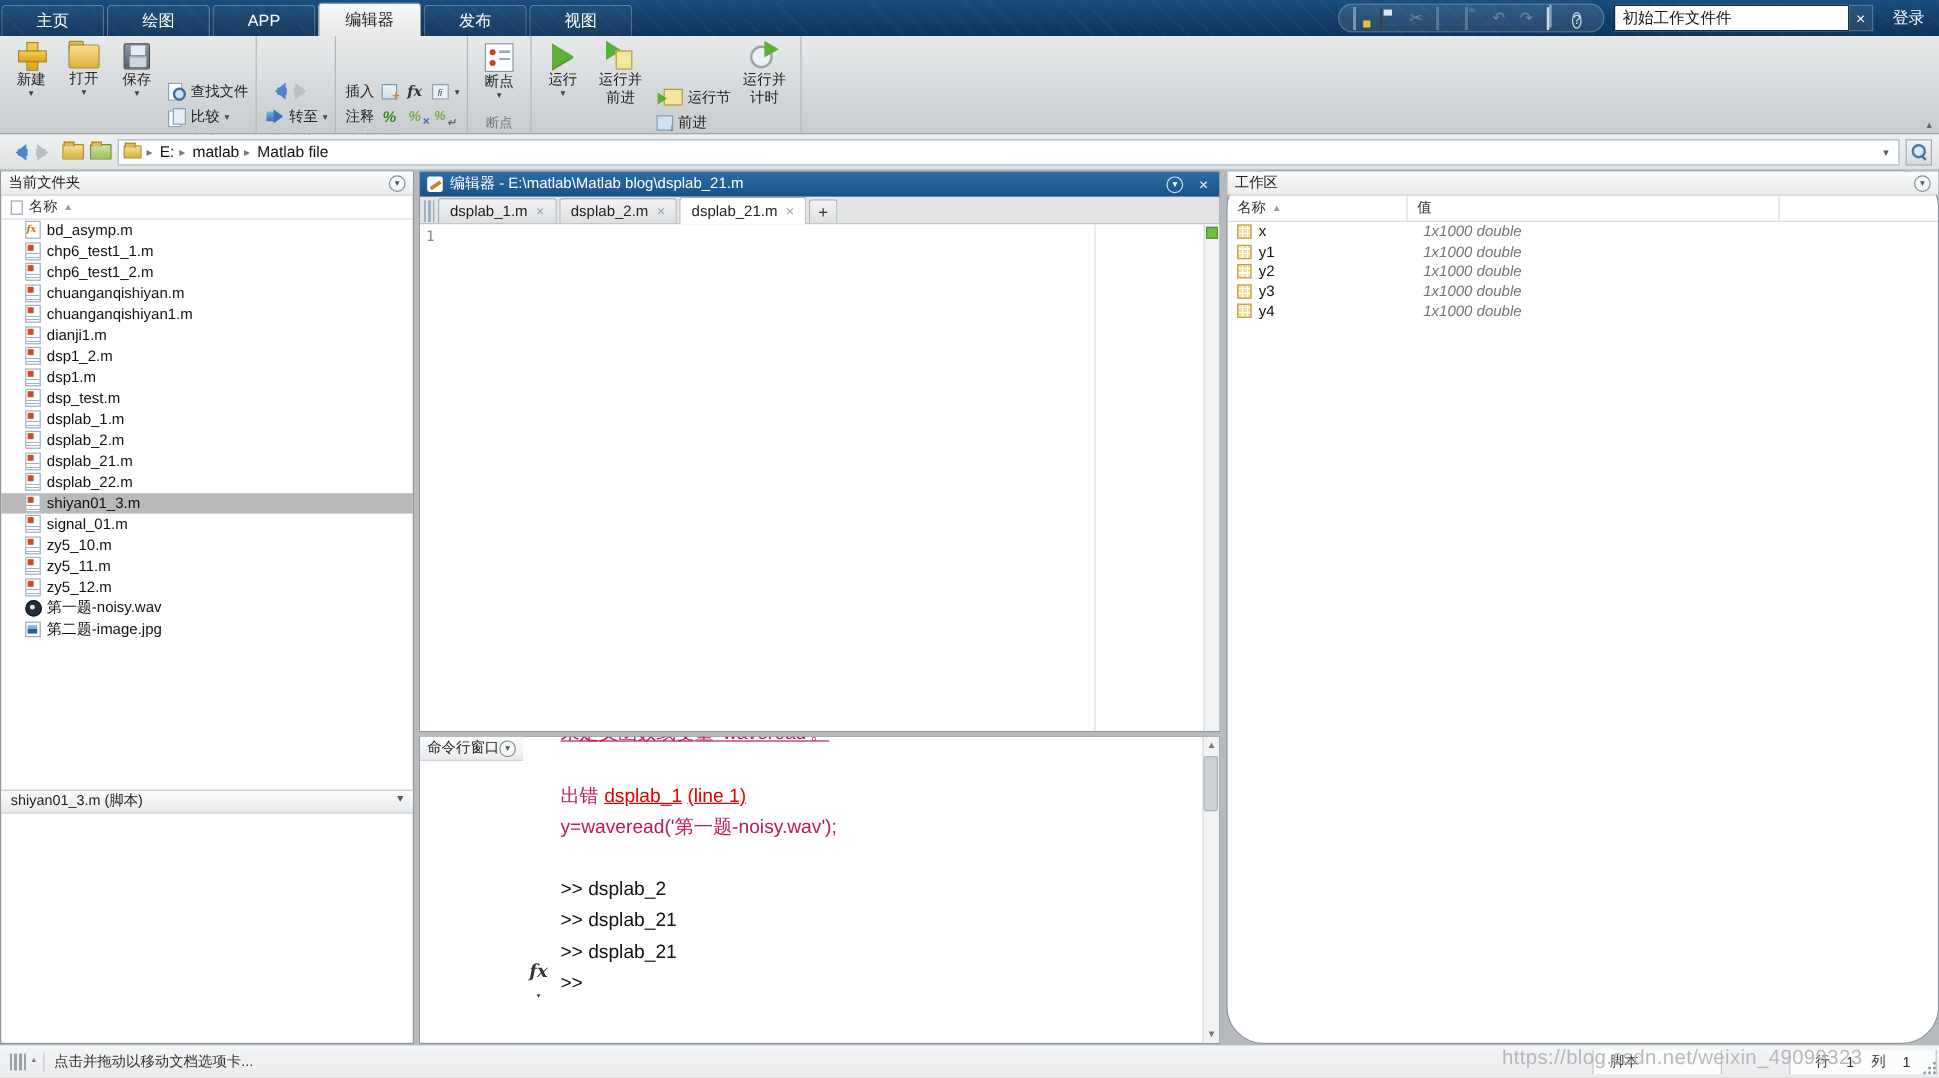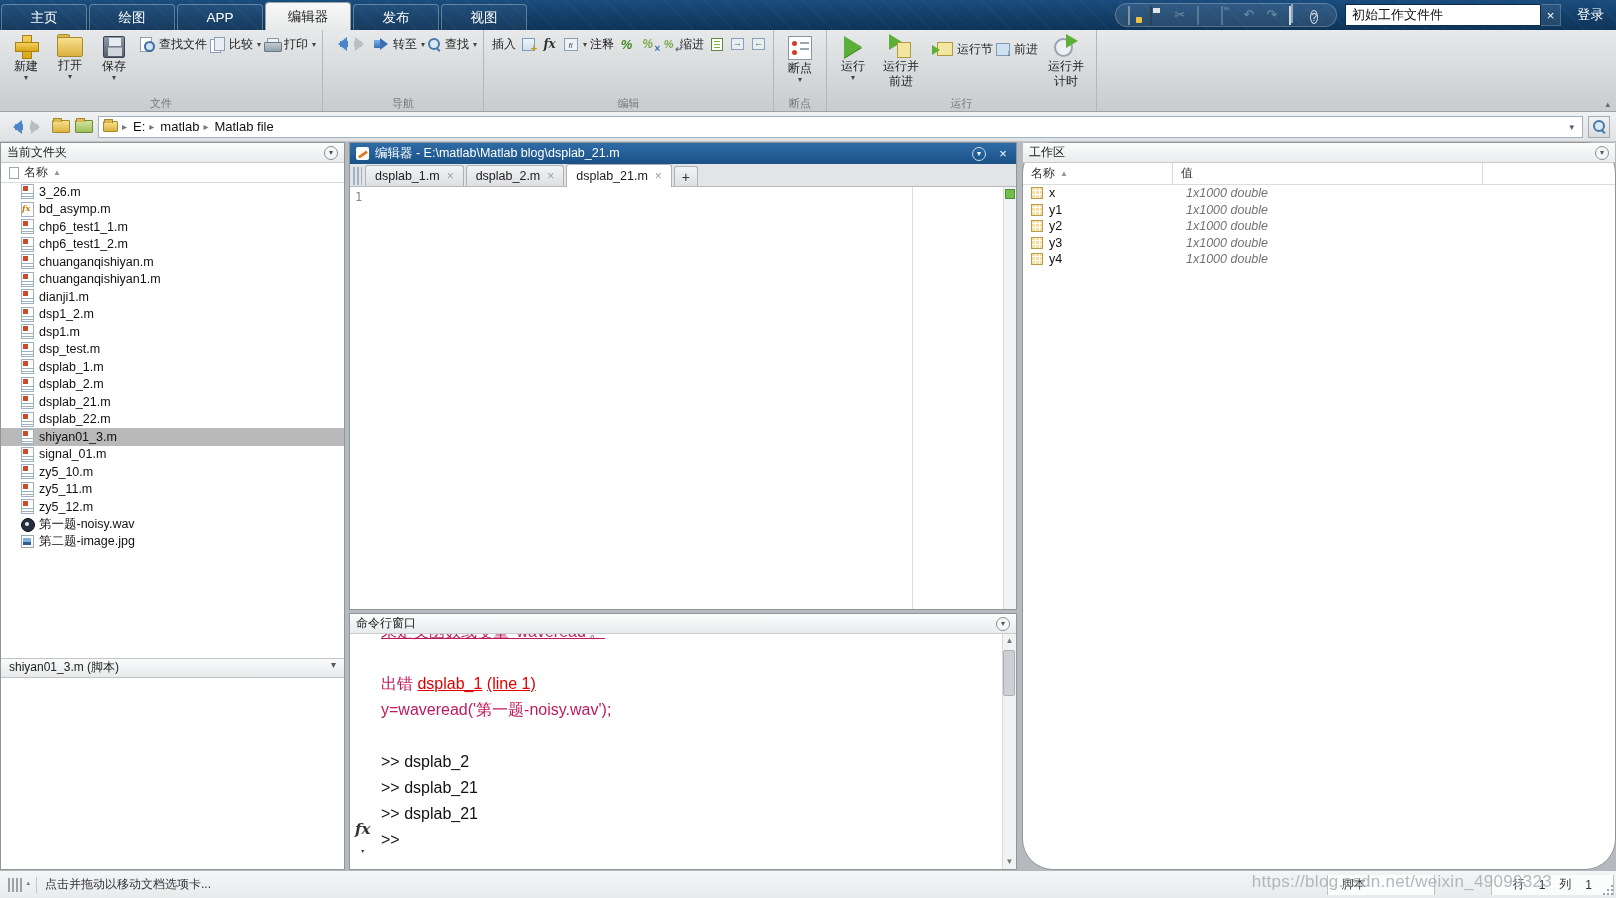--- a/index.html
+++ b/index.html
@@ -39,21 +39,21 @@
 
   
   .ribbon { position:absolute; top:30px; left:0; right:0; height:82px;
     background:linear-gradient(180deg,#e7e9ea 0%,#d6d9db 55%,#c9cccf 100%); border-bottom:1px solid #9fa3a7; display:flex; }
   .rgroup { display:flex; flex-direction:column; border-right:1px solid #b4b7ba; padding:2px 4px 0; }
   .rgroup-body { flex:1; display:flex; align-items:flex-start; }
   .rgroup-label { height:15px; text-align:center; font-size:11px; color:#74787c; line-height:14px; }
   .bigbtn { width:44px; padding-top:2px; display:flex; flex-direction:column; align-items:center; font-size:12px; color:#222; cursor:default; }
   .bigbtn .blabel { margin-top:2px; line-height:13px; text-align:center; white-space:nowrap; }
   .caret { font-size:8px; color:#444; line-height:8px; margin-top:1px; }
-  .smallcol { display:flex; flex-direction:row; justify-content:center; gap:3px; padding:3px 2px 0 4px; }
+  .smallcol { display:flex; flex-direction:column; justify-content:center; gap:3px; padding:3px 2px 0 4px;margin-top:32px; }
   .smallbtn { display:flex; align-items:center; gap:4px; font-size:12px; color:#222; height:18px; white-space:nowrap; }
   
   .i-plus { width:24px; height:24px; position:relative; }
   .i-plus::before,.i-plus::after { content:''; position:absolute; background:linear-gradient(#f4cf5e,#d9a514); border:1px solid #a87f10; }
   .i-plus::before { left:8px; top:1px; width:8px; height:22px; }
   .i-plus::after { left:1px; top:8px; width:22px; height:8px; }
   .i-folder { width:26px; height:20px; position:relative; margin-top:3px; }
   .i-folder::before { content:''; position:absolute; left:0; top:-3px; width:11px; height:5px; background:#e0b84f; border:1px solid #a88a2e; border-radius:2px 2px 0 0; }
   .i-folder::after { content:''; position:absolute; inset:0; background:linear-gradient(#f7e08e,#dcb23f); border:1px solid #a88a2e; border-radius:2px; }
   .i-floppy { width:22px; height:22px; background:linear-gradient(#8d9aa8,#55616e); border:1px solid #394450; border-radius:2px; position:relative; margin-top:2px; }
@@ -170,21 +170,21 @@
   .etab-close { color:#9aa0a6; font-size:12px; }
   .newtab { width:24px; height:20px; display:flex; align-items:center; justify-content:center; font-size:14px; color:#333;
     background:linear-gradient(#f2f3f4,#dddfe1); border:1px solid #aeb2b6; border-bottom:none; border-radius:3px 3px 0 0; }
   .ebody { flex:1; position:relative; background:#fff; }
   .linenum { position:absolute; left:5px; top:3px; font-family:"DejaVu Sans Mono",monospace; font-size:12px; color:#888; }
   .guide { position:absolute; left:562px; top:0; bottom:0; width:1px; background:#dcdcdc; }
   .escroll { position:absolute; right:0; top:0; bottom:0; width:13px; background:#f2f3f4; border-left:1px solid #d8dadc; }
   .analyzer { position:absolute; right:1px; top:2px; width:10px; height:10px; background:#6fbf4a; border:1px solid #4e8f33; }
 
   
-  .cmdpanel { left:349px; top:471px; width:668px; bottom:0; display:flex; flex-direction:column; }
+  .cmdpanel { left:349px; top:471px; width:668px; bottom:0; display:flex; flex-direction:row; }
   .cmdbody { flex:1; position:relative; overflow:hidden; font-size:16px; color:#111; padding:0 0 0 31px; }
   .cline { line-height:26px; white-space:pre; }
   .red { color:#be185d; }
   .redlink { color:#e00000; text-decoration:underline; }
   .clipwrap { height:11px; overflow:hidden; }
   .clipwrap .cline { margin-top:-15px; text-decoration:underline; }
   .promptrow { display:flex; align-items:center; line-height:26px; }
   .fxmark { position:absolute; left:5px; font-family:"DejaVu Serif",serif; font-style:italic; font-weight:bold; font-size:15px; color:#333; }
   .fxmark::after { content:'▾'; display:block; font-size:6px; text-align:center; margin-top:-4px; font-style:normal; font-weight:normal; }
   .cscroll { position:absolute; right:0; top:0; bottom:0; width:14px; background:#f1f2f3; border-left:1px solid #d8dadc;
@@ -438,24 +438,20 @@
         <span>当前文件夹</span>
         <span class="pmenu">▾</span>
       </div>
       <div class="colheader">
         <span class="mini-doc"></span>
         <span>名称</span>
         <span class="sortasc">▲</span>
       </div>
       <div class="filelist">
 
-          <div class="file-row type-script">
-            <span class="file-icon"></span>
-            <span>3_26.m</span>
-          </div>
 
           <div class="file-row type-function">
             <span class="file-icon"></span>
             <span>bd_asymp.m</span>
           </div>
 
           <div class="file-row type-script">
             <span class="file-icon"></span>
             <span>chp6_test1_1.m</span>
           </div>

